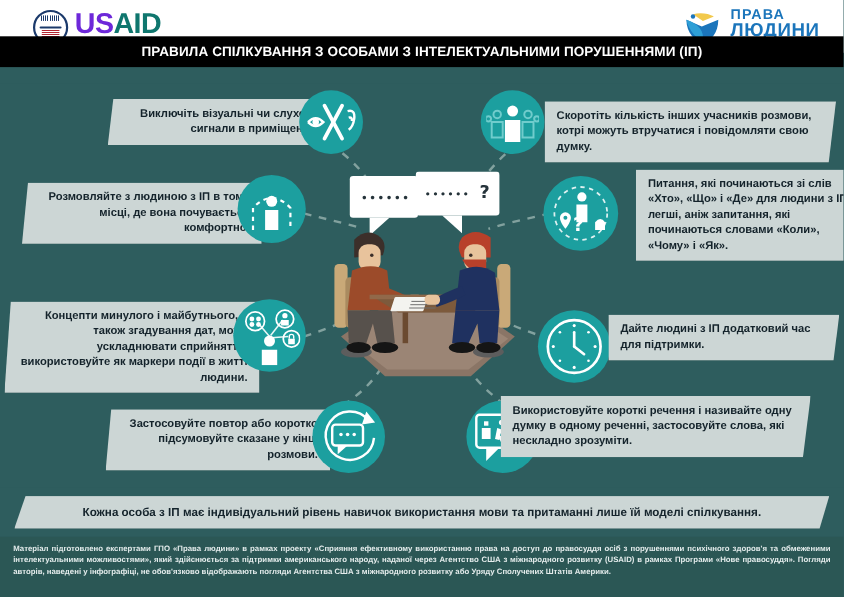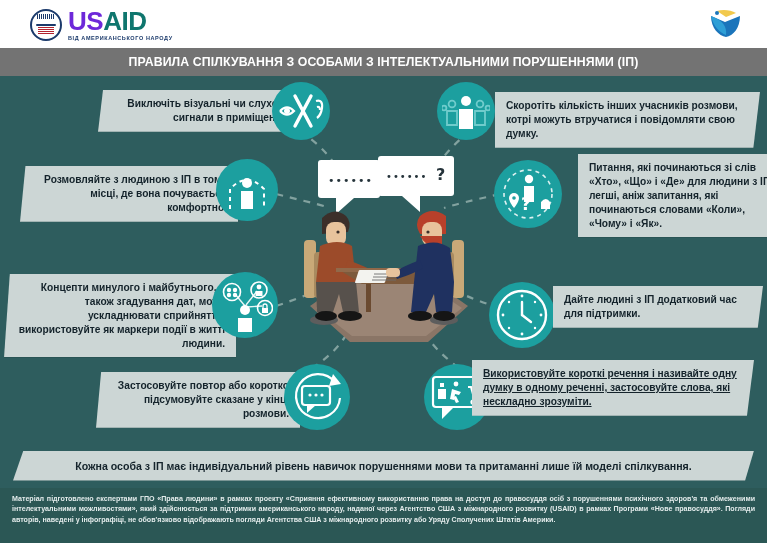--- a/index.html
+++ b/index.html
@@ -57,22 +57,22 @@
   .hr-bird {
     width: 40px; height: 34px; position: relative;
   }
   .hr-text { line-height: 1.02; }
   .hr-line1 { font-size: 13px; font-weight: bold; color: #1b75bb; letter-spacing: 1px;}
   .hr-line2 { font-size: 17px; font-weight: bold; color: #1b75bb; letter-spacing: 0.5px; }
   .hr-line3 { font-size: 6.5px; color: #5b8fa8; letter-spacing: 0.4px; margin-top: 1px;}
 
   
   .title-bar {
-    position: absolute; left: 0; top: 48px; width: 767px; height: 28px;
-    background: #737373; display: flex; align-items: center; justify-content: center;
+    position: absolute; left: 0; top: 33px; width: 767px; height: 28px;
+    background: #000000; display: flex; align-items: center; justify-content: center;
   }
   .title-bar .title-text {
     color: #ffffff; font-size: 12.3px; font-weight: bold; letter-spacing: 0.1px;
     text-align: center;
   }
 
   
   .canvas {
     position: absolute; left: 0; top: 76px; width: 767px; height: 367px;
     background: #2e5d5e; overflow: hidden;
@@ -150,20 +150,25 @@
     </div>
 
     <div class="hr-logo">
       <div class="hr-bird">
         <svg width="40" height="34" viewBox="0 0 40 34">
           <path d="M6 10 C6 22 14 30 21 31 C28 30 35 22 35 10 L20 16 Z" fill="#1b75bb"></path>
           <path d="M6 10 C8 20 15 27 21 29 C22 21 18 14 6 10 Z" fill="#2e9fd6"></path>
           <path d="M12 5 C18 3 26 4 31 7 L21 11 Z" fill="#f2c94c"></path>
           <circle cx="12" cy="7" r="2" fill="#1b75bb"></circle>
         </svg>
+      </div>
+      <div class="hr-text">
+        <div class="hr-line1">ПРАВА</div>
+        <div class="hr-line2">ЛЮДИНИ</div>
+        <div class="hr-line3">громадська організація</div>
       </div>
     </div>
   </div>
 
   <div class="title-bar">
     <div class="title-text">ПРАВИЛА СПІЛКУВАННЯ З ОСОБАМИ З ІНТЕЛЕКТУАЛЬНИМИ ПОРУШЕННЯМИ (ІП)</div>
   </div>
 
   <div class="canvas">
 
@@ -398,28 +403,28 @@
             <path d="M28 27 l3 6 l-3 1 l-3 -6 z"></path>
           </g>
           <g fill="none" stroke="#ffffff" stroke-width="2">
             <path d="M40 18 h3 l3 11 h8"></path>
             <path d="M43 21 h12 l-1 7 h-10"></path>
             <circle cx="45" cy="33" r="1.6" fill="#ffffff"></circle>
             <circle cx="52" cy="33" r="1.6" fill="#ffffff"></circle>
           </g>
         </svg>
       </div>
-      <div class="bubble right-text sk-r" style="left:472px; top:284px; width:282px;text-decoration:underline;">Використовуйте короткі речення і називайте одну думку в одному реченні, застосовуйте слова, які нескладно зрозуміти.</div>
+      <div class="bubble right-text sk-r" style="left:455px; top:284px; width:282px;">Використовуйте короткі речення і називайте одну думку в одному реченні, застосовуйте слова, які нескладно зрозуміти.</div>
     </div>
 
   </div>
 
   <div class="summary">
     <div class="summary-inner">
-      <span class="summary-text">Кожна особа з ІП має індивідуальний рівень навичок порушеннями мови та притаманні лише їй моделі спілкування.</span>
+      <span class="summary-text">Кожна особа з ІП має індивідуальний рівень навичок використання мови та притаманні лише їй моделі спілкування.</span>
     </div>
   </div>
 
   <div class="footer">
     <div class="footer-text">Матеріал підготовлено експертами ГПО «Права людини» в рамках проекту «Сприяння ефективному використанню права на доступ до правосуддя осіб з порушеннями психічного здоров'я та обмеженими інтелектуальними можливостями», який здійснюється за підтримки американського народу, наданої через Агентство США з міжнародного розвитку (USAID) в рамках Програми «Нове правосуддя». Погляди авторів, наведені у інфографіці, не обов'язково відображають погляди Агентства США з міжнародного розвитку або Уряду Сполучених Штатів Америки.</div>
   </div>
 
 </div>
 
 </body></html>

